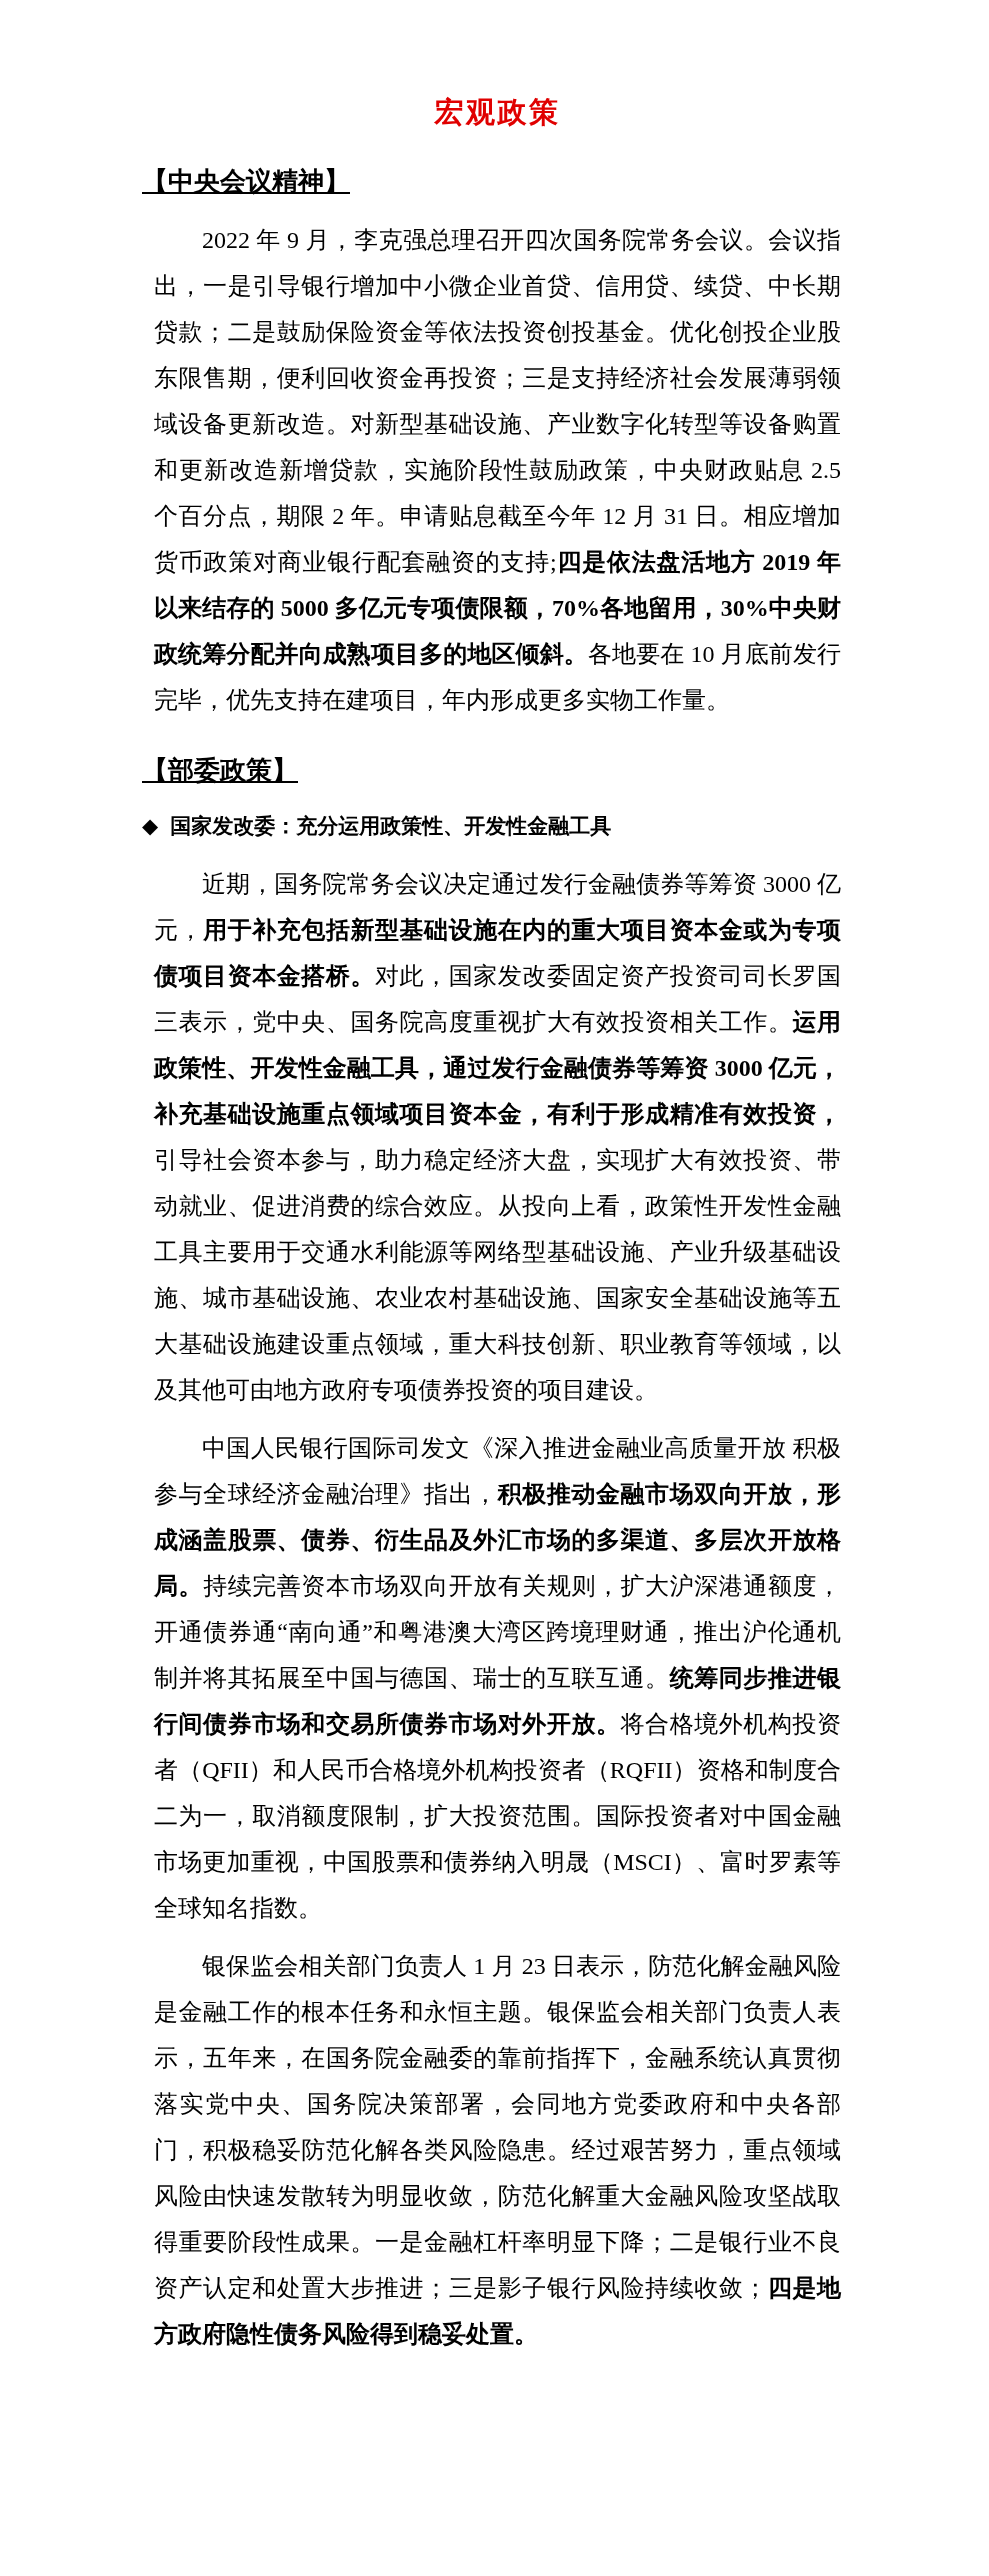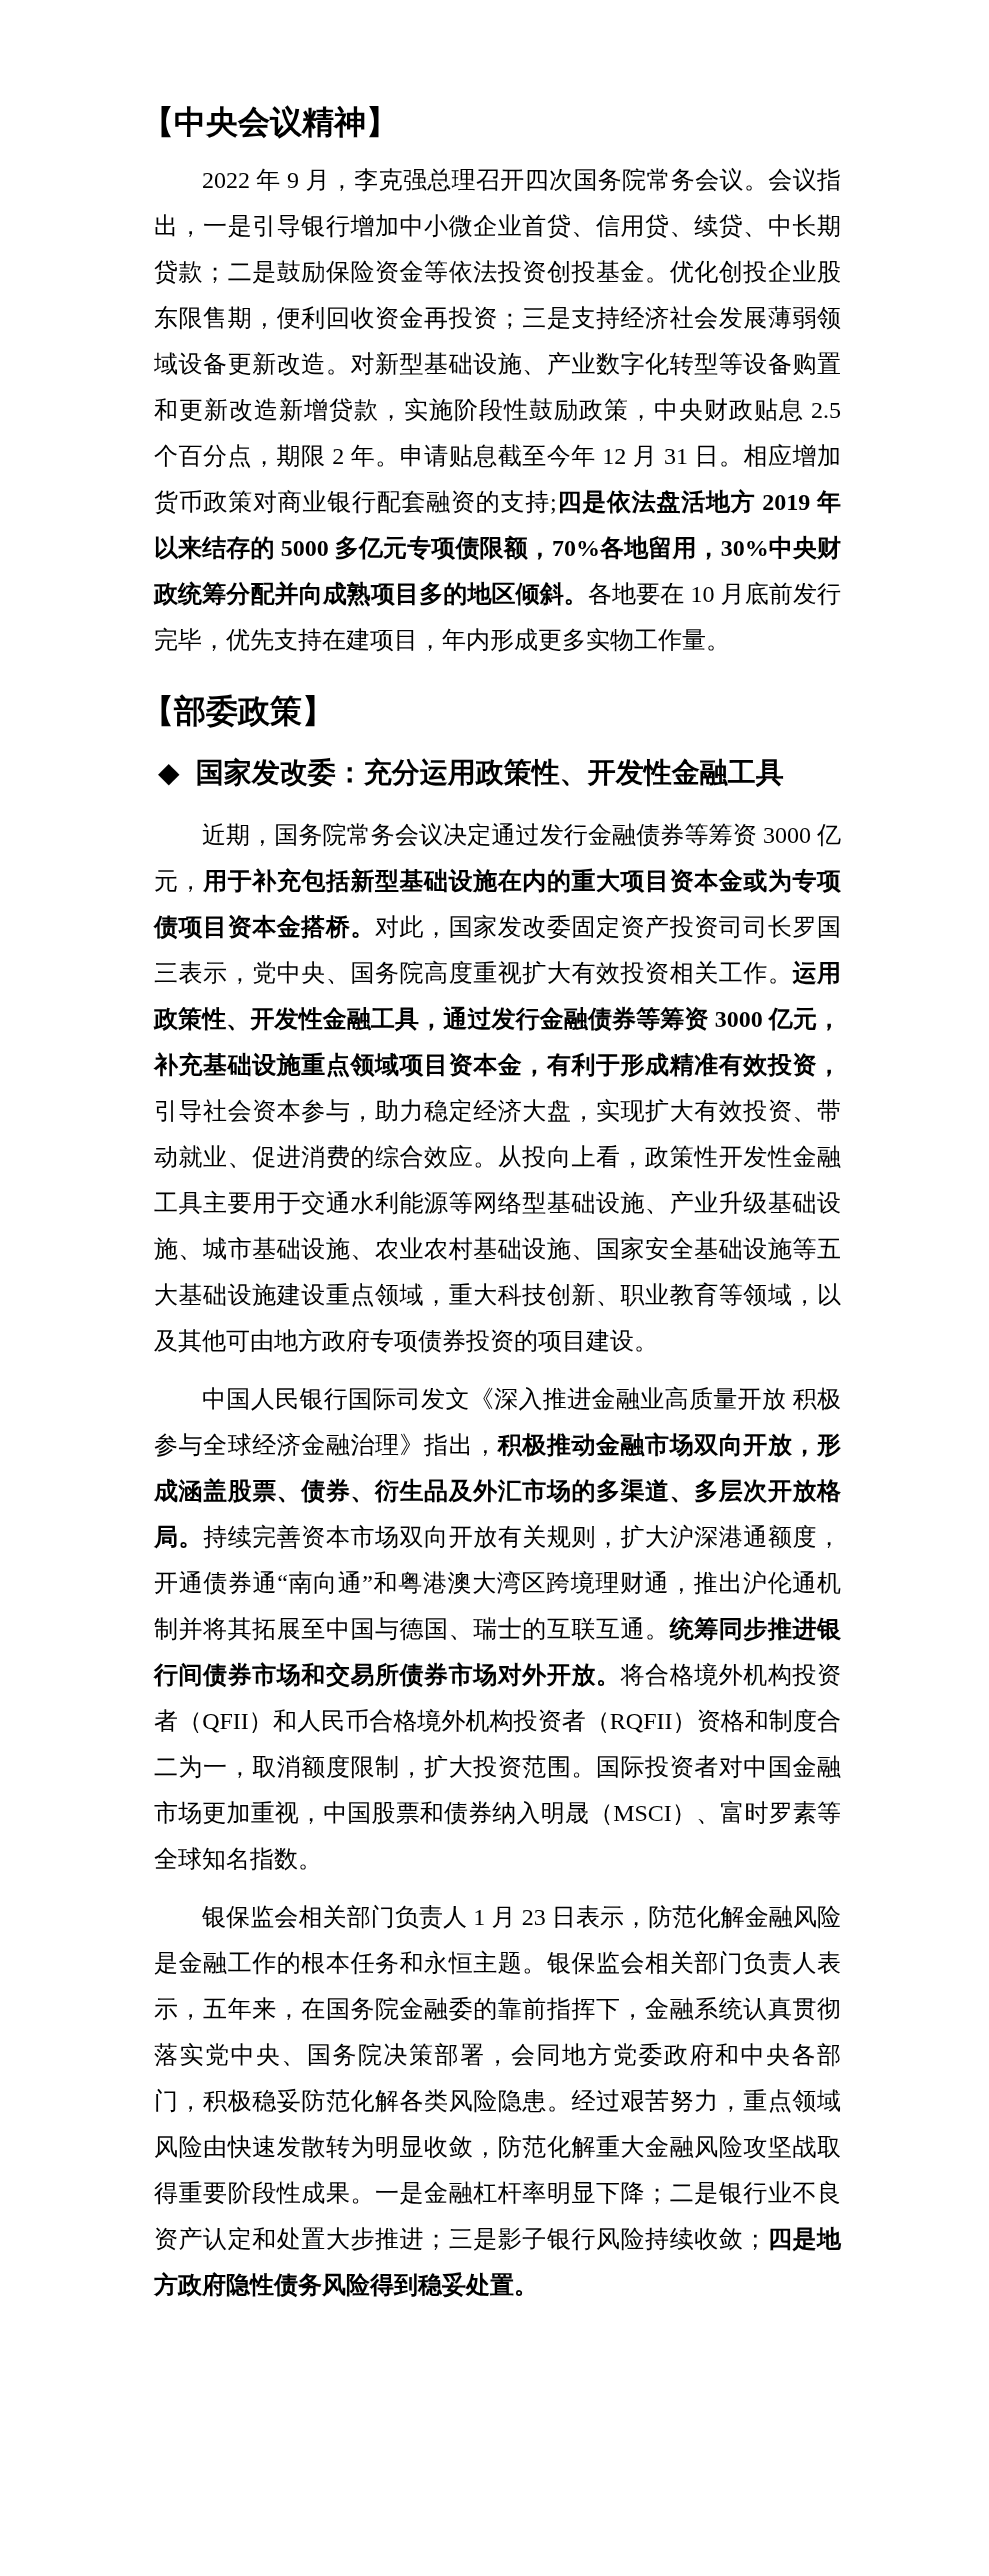--- a/index.html
+++ b/index.html
@@ -17,49 +17,51 @@
   }
   .doc-title {
     font-size: 29px;
     line-height: 35px;
     font-weight: bold;
     text-align: center;
     letter-spacing: 2.5px;
     margin: 21px 0 29px 0;
   }
   .section-heading {
-    font-size: 32px;
+    font-size: 26px;
     line-height: 46px;
     font-weight: bold;
     margin: 25px 0 8.7px 0;
+    text-decoration: underline;
   }
   .para {
     font-size: 24px;
     line-height: 46px;
     text-align: justify;
     text-indent: 2em;
     margin: 12px;
   }
   .bullet {
-    font-size: 28px;
+    font-size: 21px;
     line-height: 46px;
     font-weight: bold;
     text-align: justify;
     padding-left: 2.15em;
     text-indent: -2.15em;
-    margin: 16px;
+    margin: 0;
   }
   .bullet .marker { padding-right: 0.58em; }
   .b { font-weight: bold; }
 </style>
 </head>
 <body>
 
 <div class="page">
 
+  <h1 class="doc-title" style="color: rgb(224, 0, 0);">宏观政策</h1>
 
   <h2 class="section-heading">【中央会议精神】</h2>
 
   <p class="para"><span>2022 年 9 月，李克强总理召开四次国务院常务会议。会议指出，一是引导银行增加中小微企业首贷、信用贷、续贷、中长期贷款；二是鼓励保险资金等依法投资创投基金。优化创投企业股东限售期，便利回收资金再投资；三是支持经济社会发展薄弱领域设备更新改造。对新型基础设施、产业数字化转型等设备购置和更新改造新增贷款，实施阶段性鼓励政策，中央财政贴息 2.5 个百分点，期限 2 年。申请贴息截至今年 12 月 31 日。相应增加货币政策对商业银行配套融资的支持;</span><span class="b">四是依法盘活地方 2019 年以来结存的 5000 多亿元专项债限额，70%各地留用，30%中央财政统筹分配并向成熟项目多的地区倾斜。</span><span>各地要在 10 月底前发行完毕，优先支持在建项目，年内形成更多实物工作量。</span></p>
 
   <h2 class="section-heading">【部委政策】</h2>
 
   <p class="bullet">
     <span class="marker">◆</span><span><span class="b">国家发改委：充分运用政策性、开发性金融工具</span></span>
   </p>

